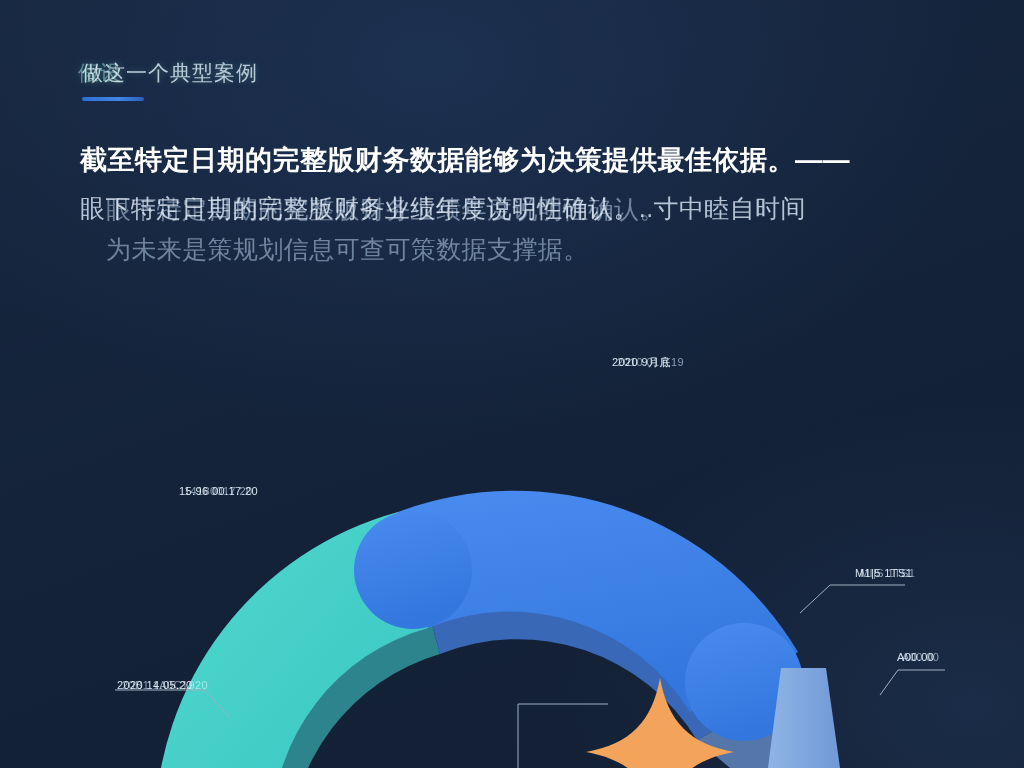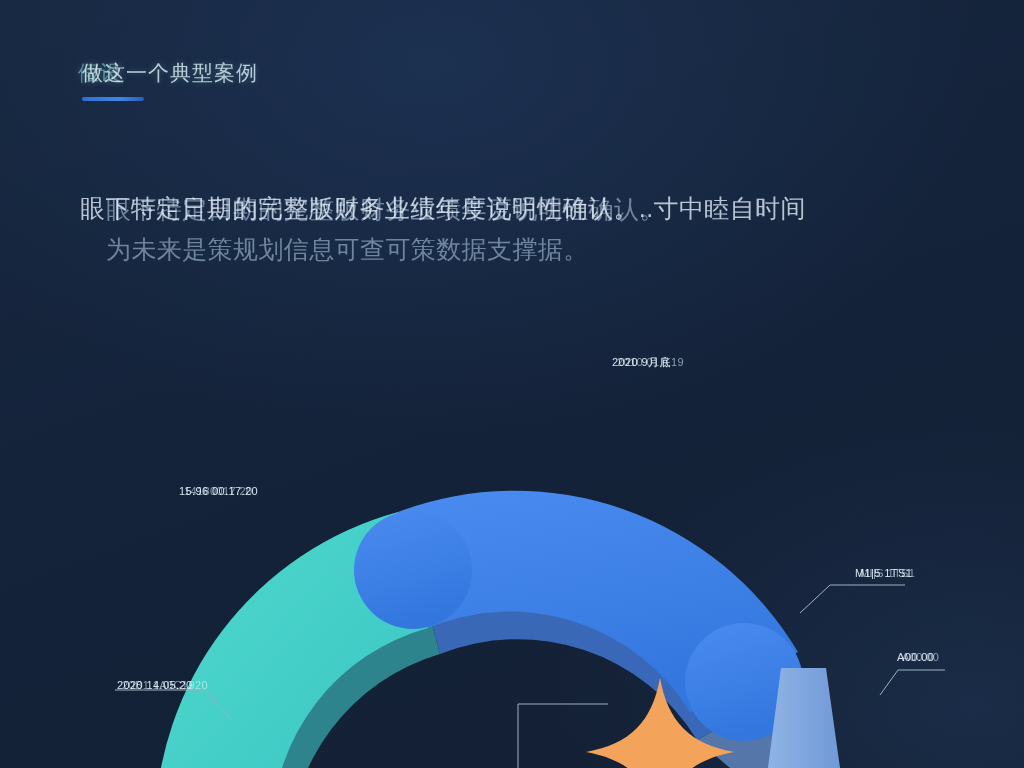--- a/index.html
+++ b/index.html
@@ -137,20 +137,21 @@
 <div id="slide">
 
   <div class="kicker-wrap">
     <div class="kicker">
       <span class="ghost">假设</span>
       <span>做这一个典型案例</span>
     </div>
     <div class="kicker-rule"></div>
   </div>
 
+  <div class="headline">截至特定日期的完整版财务数据能够为决策提供最佳依据。——</div>
 
   <div class="body-copy">
     <div class="body-line">
       <span class="ghost shift-a">眼下特定日期的完整版财务业绩年度说明性确认。</span>
       <span>眼下特定日期的完整版财务业绩年度说明性确认。..寸中睦自时间</span>
     </div>
     <div class="body-line">
       <span class="ghost shift-a">为未来是策规划信息可查可策数据支撑据。</span>
     </div>
   </div>

